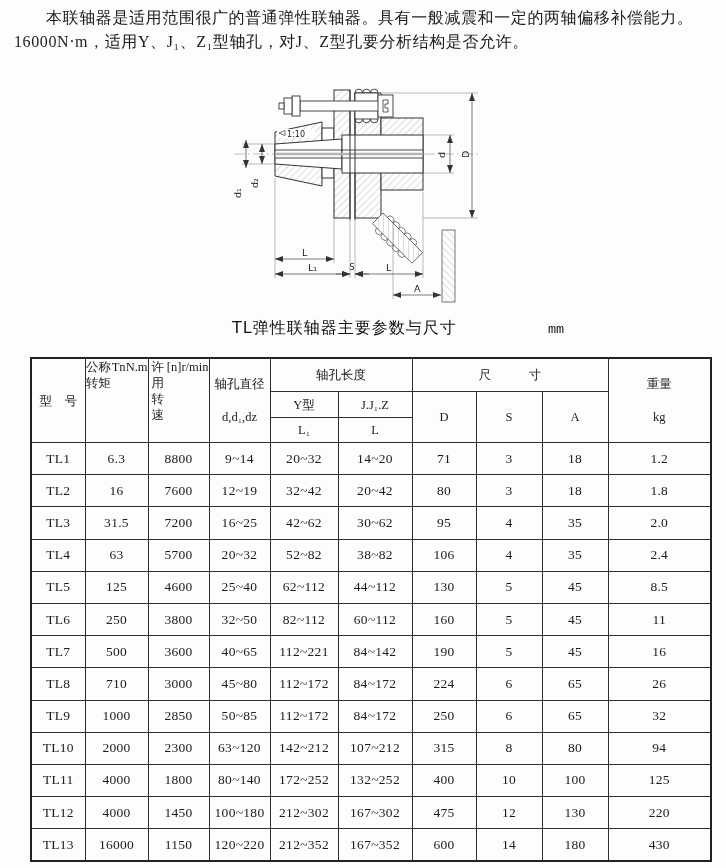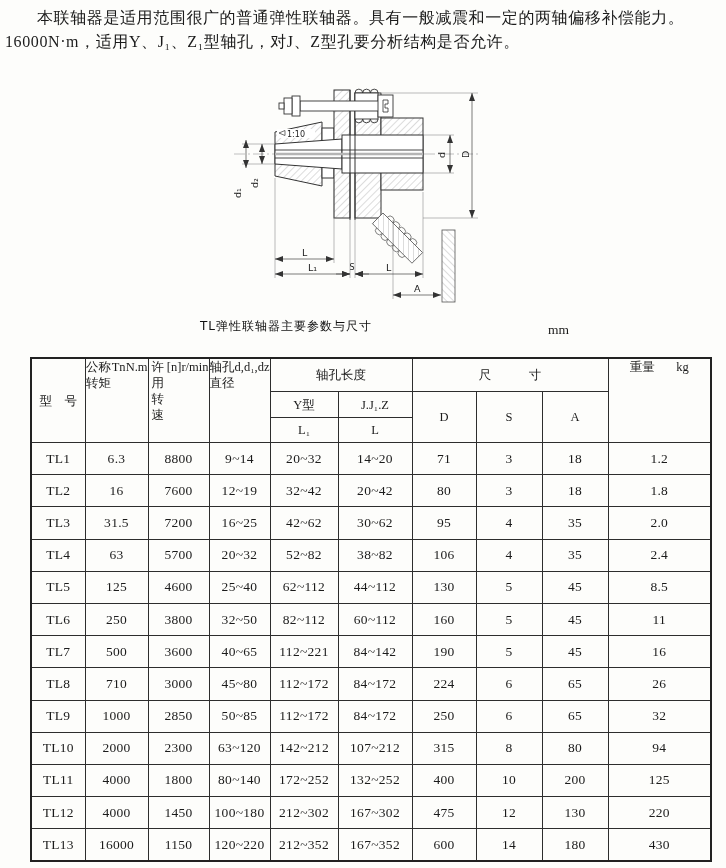--- a/index.html
+++ b/index.html
@@ -3,43 +3,43 @@
 <meta charset="utf-8">
 <style>
   html,body{margin:0;padding:0;}
   #page{
     position:relative; width:726px; height:868px;
     background:#fdfdfb; overflow:hidden;
     font-family:"Liberation Serif","DejaVu Serif",serif;
     color:#1b1b1b;
   }
   
-  #intro{position:absolute; left:5px; top:6px; width:700px;
+  #intro{position:absolute; left:14px; top:6px; width:700px;
     font-size:16px; line-height:23.5px; letter-spacing:0.6px;}
   #intro .line1{text-indent:32px;}
   
   #drawing{position:absolute; left:232px; top:80px; width:250px; height:232px;}
   #drawing text{font-family:"DejaVu Sans","Liberation Sans",sans-serif; fill:#222;}
   
-  #tbltitle{position:absolute; left:200px; top:318px; font-size:12px; font-weight:500;
+  #tbltitle{position:absolute; left:232px; top:318px; font-size:16px; font-weight:500;
     letter-spacing:1px; font-family:"DejaVu Sans","Liberation Sans",sans-serif; color:#111;}
   #unit{position:absolute; left:548px; top:322px; font-size:13.5px;
-    font-family:Liberation Serif, serif;}
+    font-family:Liberation Mono, monospace;}
   
   #ptable{position:absolute; left:30px; top:357px; width:680px;
     border-collapse:collapse; table-layout:fixed; border:2px solid #222;}
   #ptable th,#ptable td{border:1px solid #2d2d2d; text-align:center; vertical-align:middle;
     padding:0; font-weight:normal; overflow:hidden;}
   #ptable th{font-size:12.5px; line-height:16px;}
   #ptable tr.h1 th{height:32px;}
   #ptable tr.h2 th{height:25px;}
   #ptable tr.h3 th{height:24px;}
   #ptable tbody td{height:31.2px; font-size:13.5px; letter-spacing:0.3px;}
   .vstack{display:flex; flex-direction:row; justify-content:center; height:100%;}
-  .vspread{display:flex; justify-content:space-evenly; height:100%;}
+  .vspread{display:flex; flex-direction:column; justify-content:space-evenly; height:100%;}
 </style>
 </head>
 <body>
 
 <div id="page">
 
   <div id="intro">
     <div class="line1">本联轴器是适用范围很广的普通弹性联轴器。具有一般减震和一定的两轴偏移补偿能力。</div>
     <div>16000N·m，适用Y、J₁、Z₁型轴孔，对J、Z型孔要分析结构是否允许。</div>
   </div>
@@ -326,21 +326,21 @@
         </tr>
         <tr>
           <td>TL11</td>
           <td>4000</td>
           <td>1800</td>
           <td>80~140</td>
           <td>172~252</td>
           <td>132~252</td>
           <td>400</td>
           <td>10</td>
-          <td>200</td>
+          <td>100</td>
           <td>125</td>
         </tr>
         <tr>
           <td>TL12</td>
           <td>4000</td>
           <td>1450</td>
           <td>100~180</td>
           <td>212~302</td>
           <td>167~302</td>
           <td>475</td>

